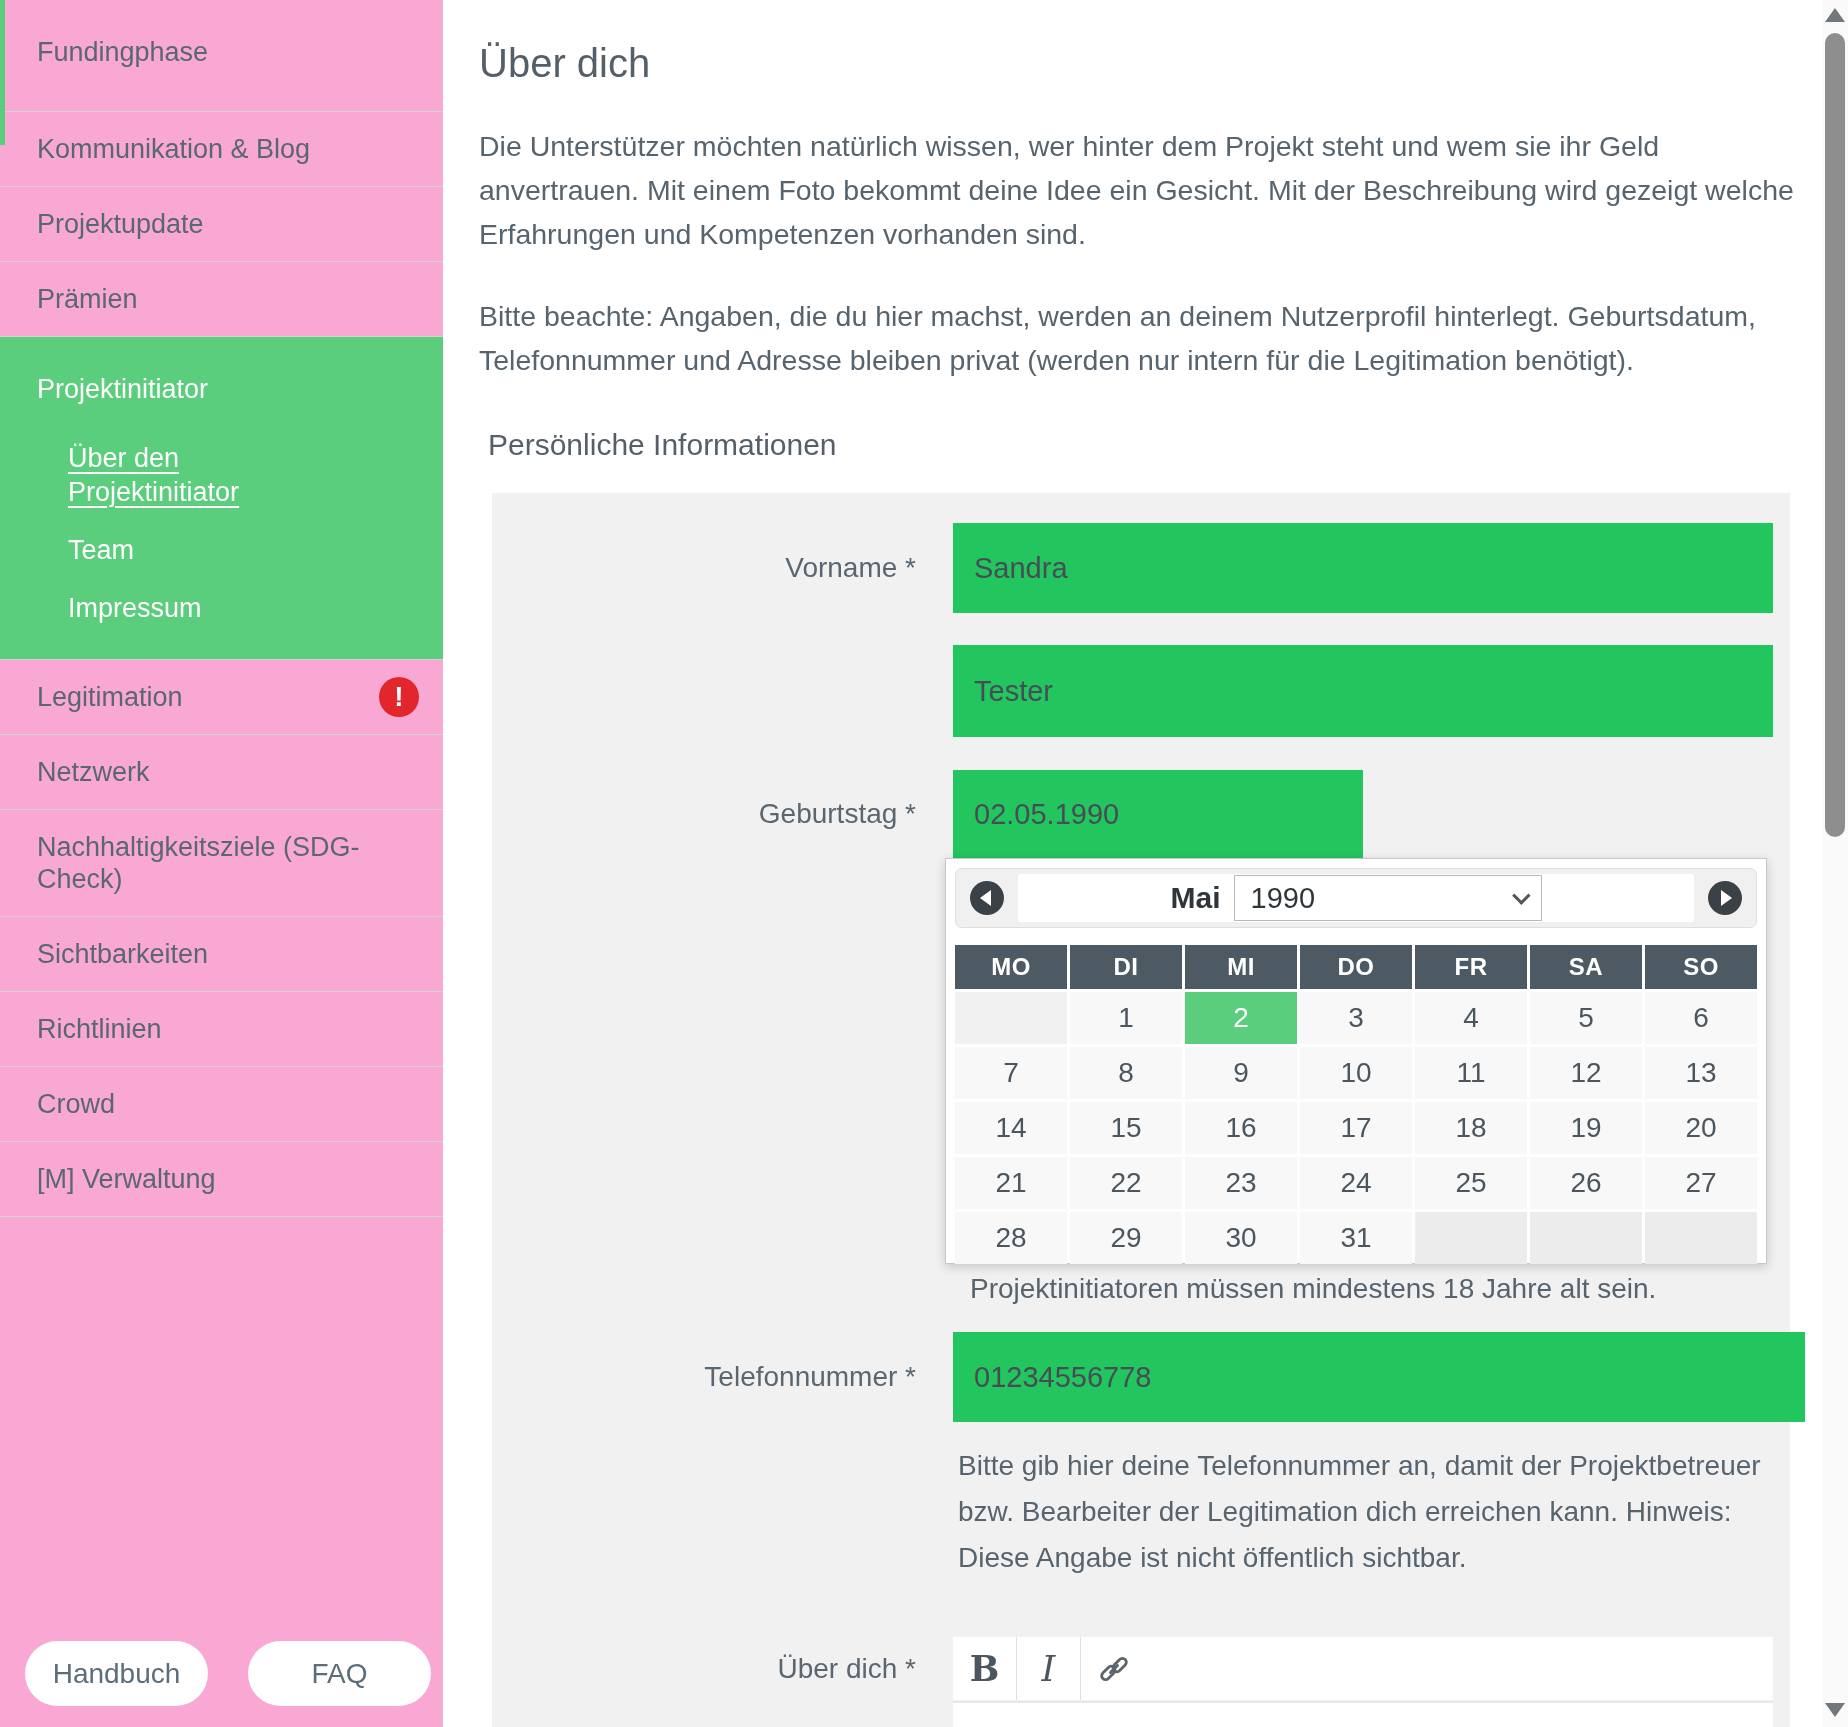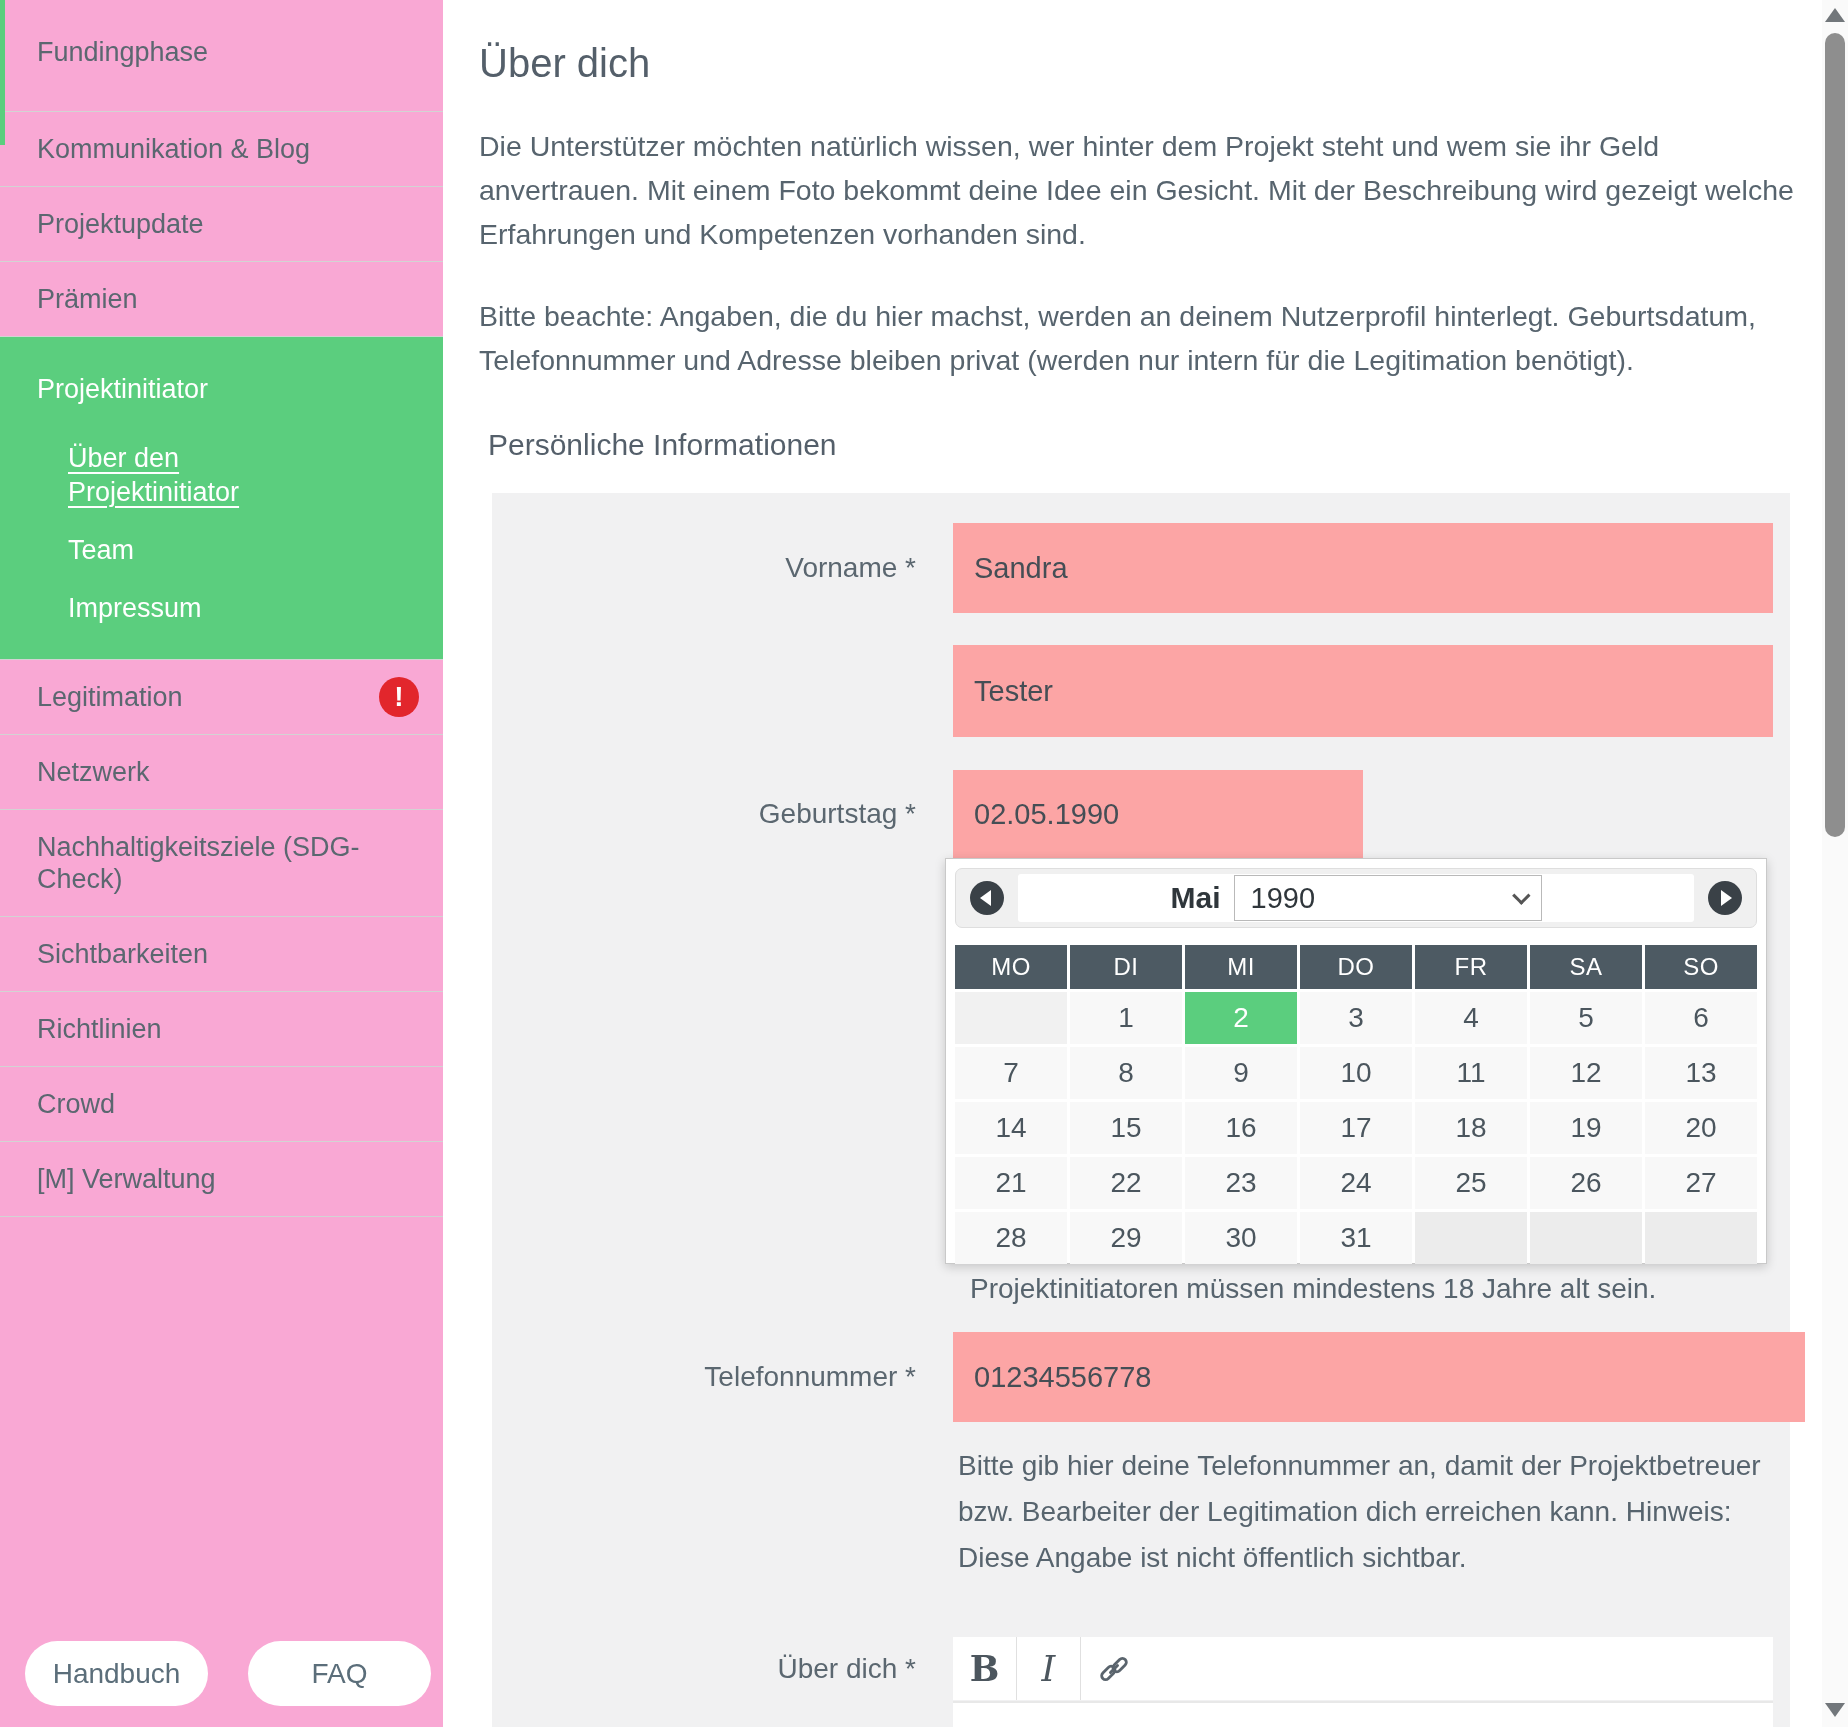--- a/index.html
+++ b/index.html
@@ -28,34 +28,34 @@
 
   
   .main{position:absolute;left:443px;right:26px;top:0;bottom:0;background:#fff;}
   .page-title{position:absolute;left:36px;top:41px;font-size:40px;font-weight:400;color:#545f6a;}
   .intro-1{position:absolute;left:36px;top:124px;width:1320px;font-size:28.5px;line-height:44px;}
   .intro-2{position:absolute;left:36px;top:294px;width:1320px;font-size:28.5px;line-height:44px;}
   .section-title{position:absolute;left:45px;top:428px;font-size:30px;font-weight:400;color:#545f6a;}
 
   .panel{position:absolute;left:49px;top:493px;width:1298px;height:1240px;background:#f1f1f2;}
   .f-label{position:absolute;left:0;width:424px;text-align:right;font-size:28px;color:#5b6770;}
-  .f-input{position:absolute;left:461px;border:0;outline:0;background:#fca5a5;font-family:"Liberation Sans",sans-serif;font-size:29px;color:#454e55;padding:0 21px;}
+  .f-input{position:absolute;left:461px;border:0;outline:0;background:#22c55e;font-family:"Liberation Sans",sans-serif;font-size:29px;color:#454e55;padding:0 21px;}
 
   
   .datepicker{position:absolute;left:453px;top:365px;width:822px;height:406px;background:#fff;border:1px solid #c9c9c9;box-shadow:0 3px 10px rgba(0,0,0,0.18);}
   .dp-header{margin:9px;height:60px;background:#f0f0f0;border:1px solid #dedede;border-radius:7px;display:flex;align-items:center;}
   .dp-nav-btn{flex:0 0 34px;width:34px;height:34px;border-radius:50%;background:#3a4147;margin:0 14px;display:flex;align-items:center;justify-content:center;cursor:pointer;}
   .tri-left{width:0;height:0;border-top:8px solid transparent;border-bottom:8px solid transparent;border-right:11px solid #fff;margin-right:3px;}
   .tri-right{width:0;height:0;border-top:8px solid transparent;border-bottom:8px solid transparent;border-left:11px solid #fff;margin-left:3px;}
   .dp-title-strip{flex:1;height:48px;background:#fff;border-radius:3px;display:flex;align-items:center;justify-content:center;gap:13px;}
   .dp-month{font-size:30px;font-weight:bold;color:#2f363b;}
   .year-select{width:308px;height:46px;border:1px solid #b9b9b9;background:#fff;display:flex;align-items:center;padding:0 16px;font-size:29px;color:#2f363b;cursor:pointer;}
   .chev-down{margin-left:auto;width:13px;height:13px;border-right:3px solid #555;border-bottom:3px solid #555;transform:rotate(45deg) translateY(-4px);}
   .dp-grid{margin:17px 9px 9px 9px;display:grid;grid-template-columns:repeat(7,1fr);gap:3px;}
-  .wd{height:44px;background:var(--header-slate);color:#fff;font-size:24px;font-weight:normal;text-align:center;line-height:44px;letter-spacing:.5px;}
+  .wd{height:44px;background:var(--header-slate);color:#fff;font-size:24px;font-weight:bold;text-align:center;line-height:44px;letter-spacing:.5px;}
   .day{height:52px;background:#f8f8f8;font-size:28px;color:#4b565e;text-align:center;line-height:52px;cursor:pointer;}
   .day.empty{background:#f1f1f1;cursor:default;}
   .day.tail{background:#ececec;}
   .day.sel{background:var(--accent-green);color:#fff;}
 
   .dp-hint{position:absolute;left:478px;top:780px;font-size:28px;color:var(--text-slate);}
   .tel-help{position:absolute;left:466px;top:950px;width:828px;font-size:28px;line-height:46px;color:var(--text-slate);}
 
   
   .rte-toolbar{position:absolute;left:461px;top:1144px;width:820px;height:63px;background:#fff;display:flex;}

